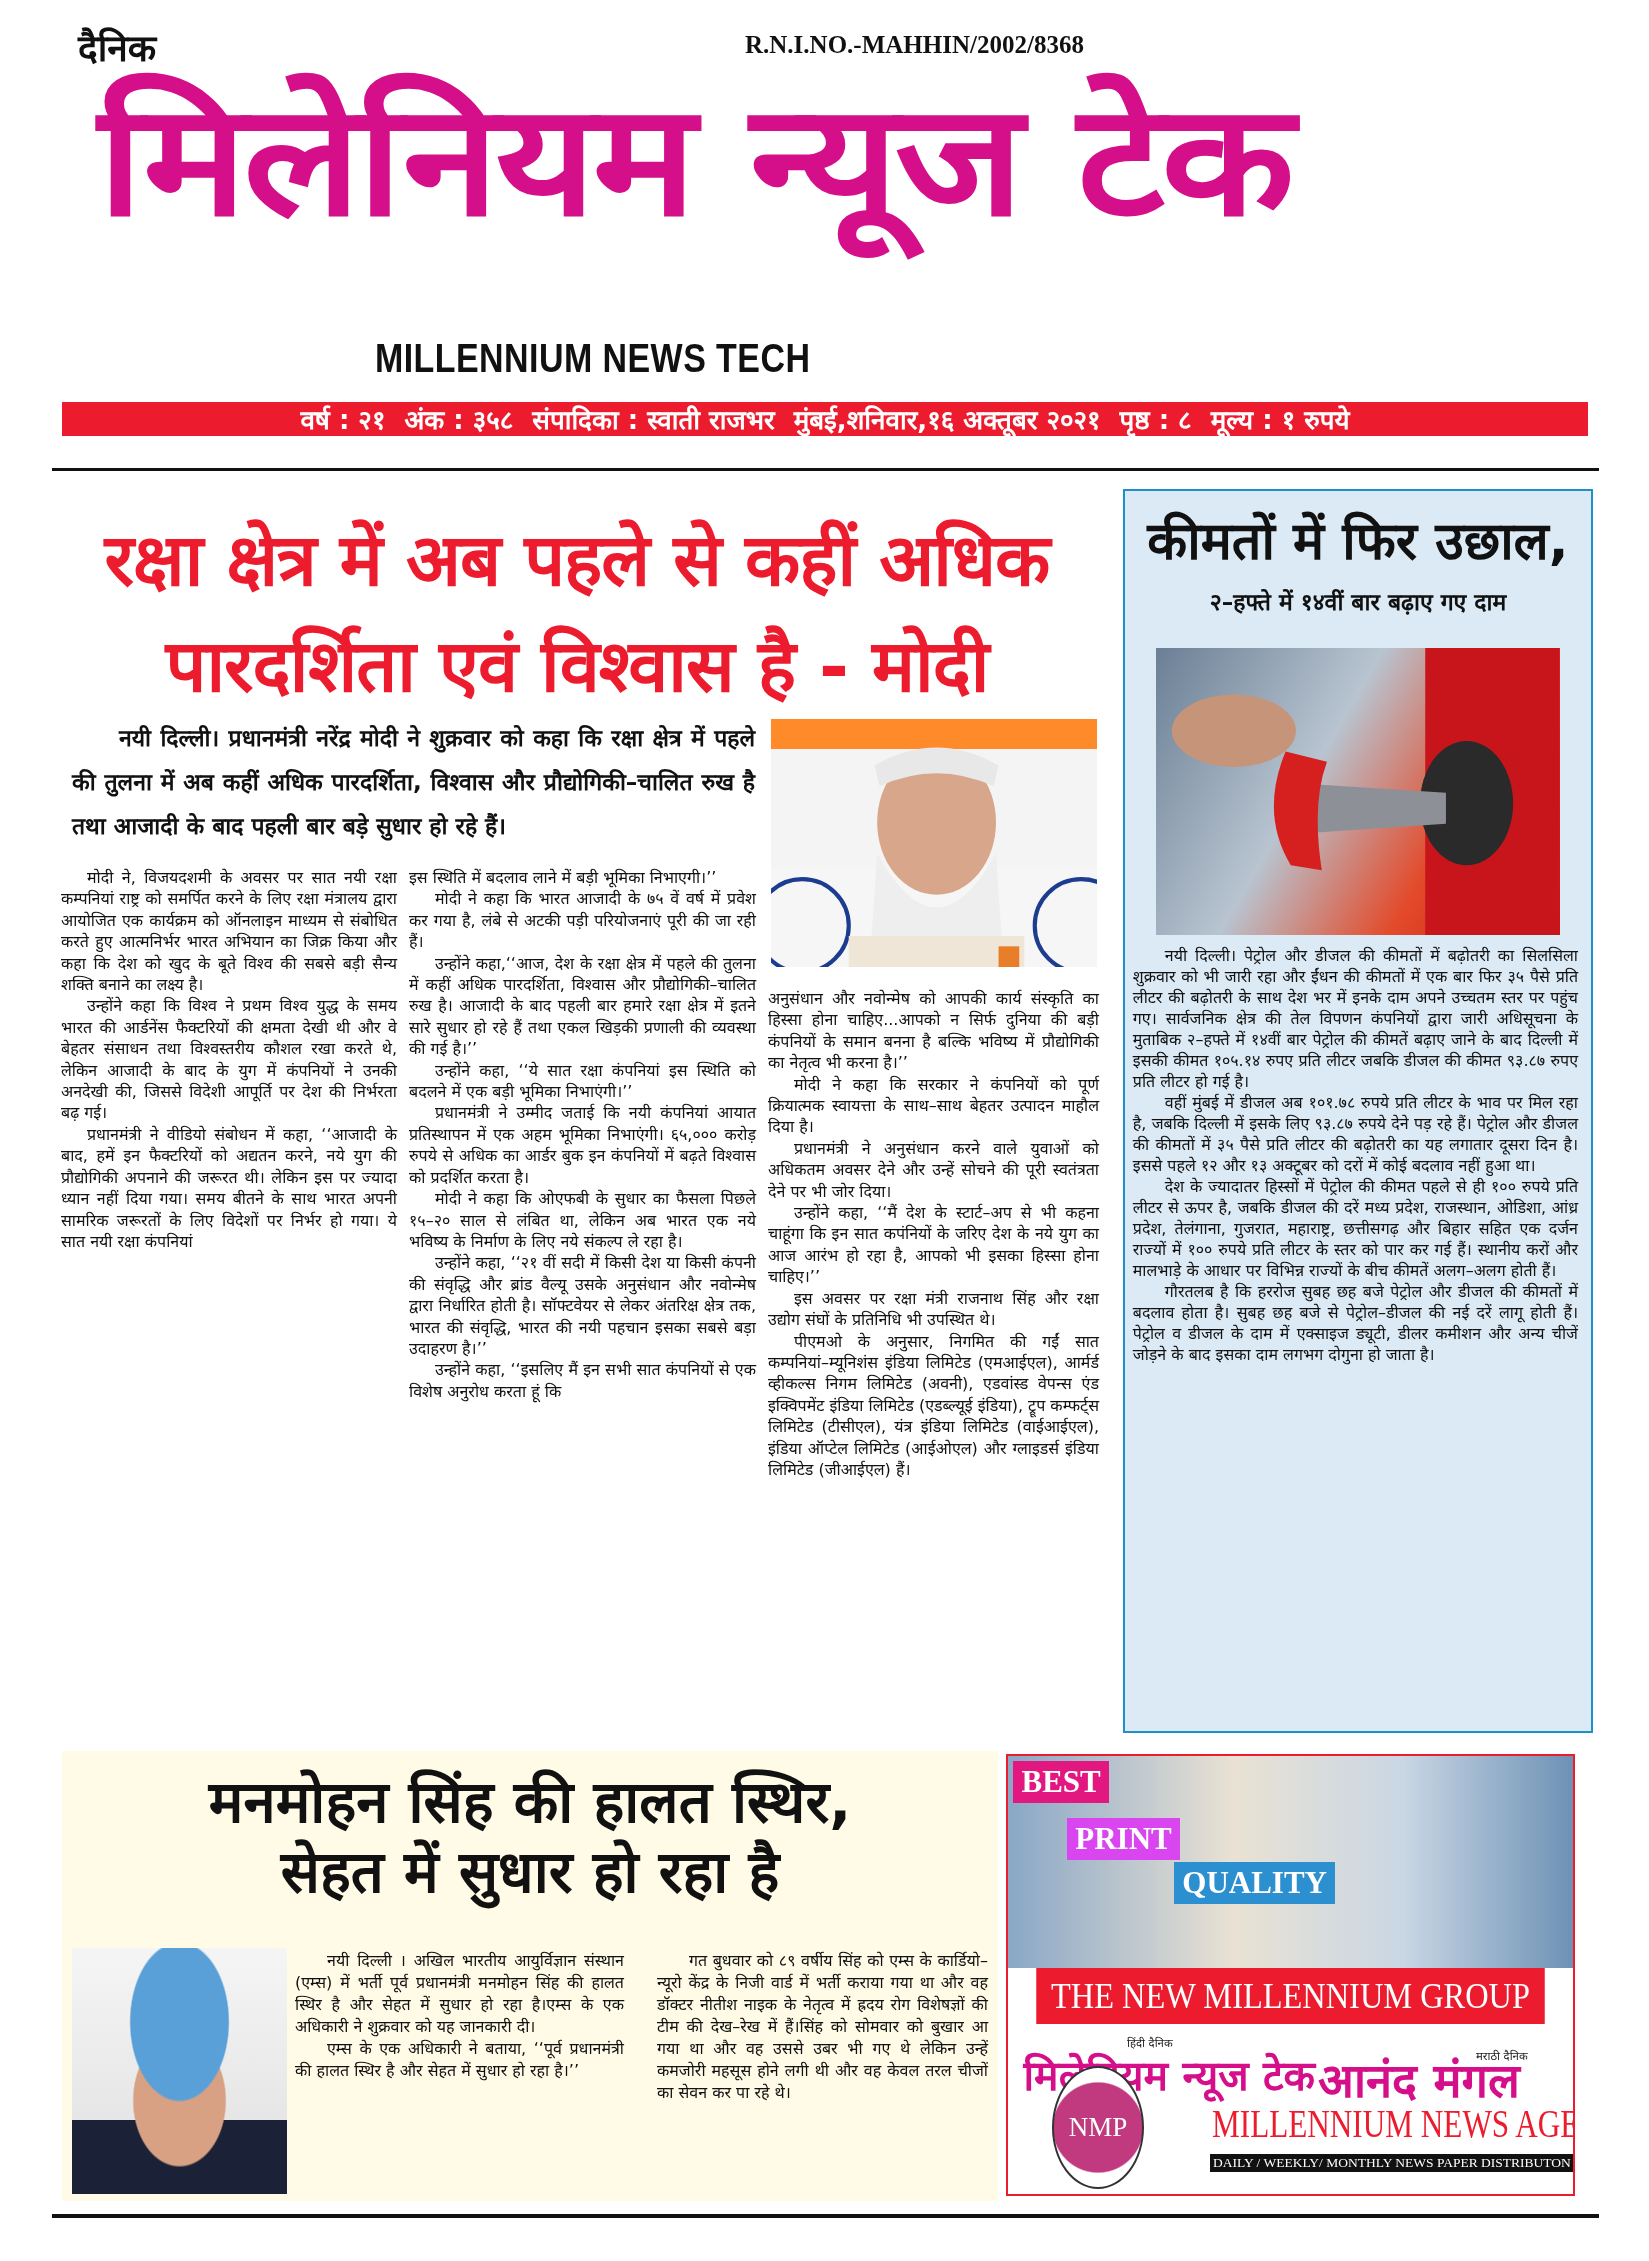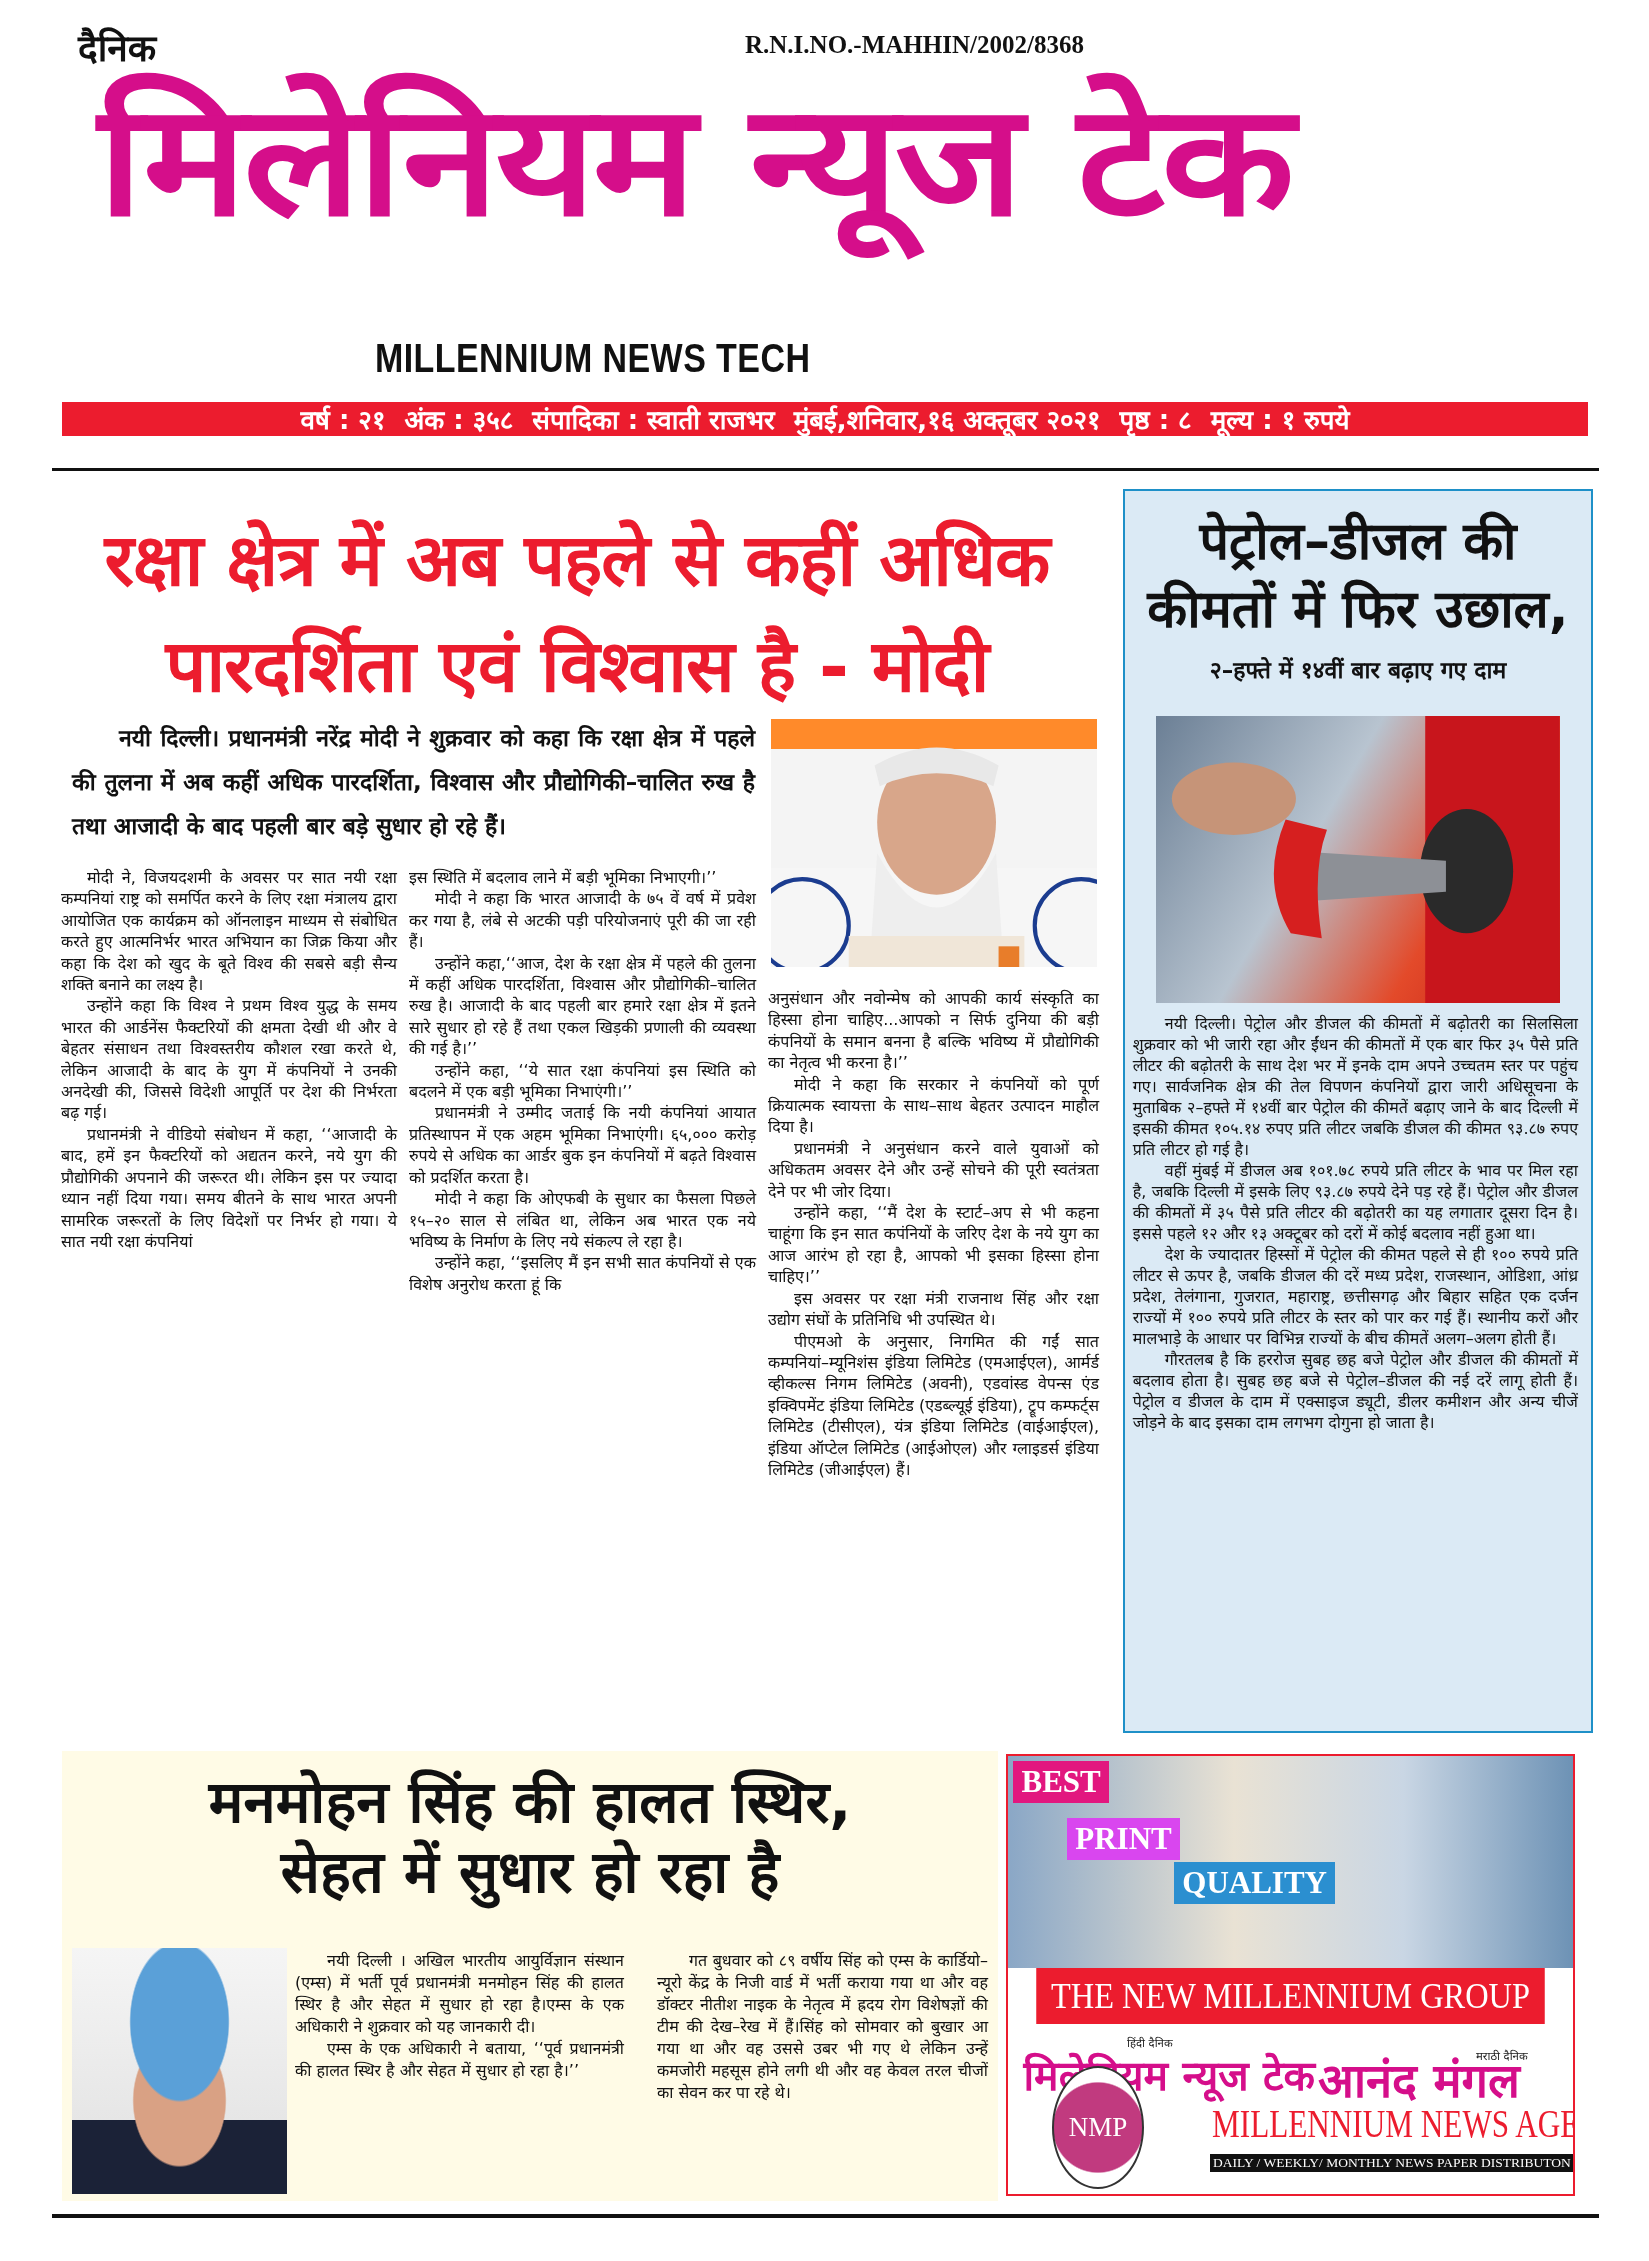--- a/index.html
+++ b/index.html
@@ -80,34 +80,34 @@
   <p>उन्होंने कहा कि विश्व ने प्रथम विश्व युद्ध के समय भारत की आर्डनेंस फैक्टरियों की क्षमता देखी थी और वे बेहतर संसाधन तथा विश्वस्तरीय कौशल रखा करते थे, लेकिन आजादी के बाद के युग में कंपनियों ने उनकी अनदेखी की, जिससे विदेशी आपूर्ति पर देश की निर्भरता बढ़ गई।</p>
   <p>प्रधानमंत्री ने वीडियो संबोधन में कहा, ‘‘आजादी के बाद, हमें इन फैक्टरियों को अद्यतन करने, नये युग की प्रौद्योगिकी अपनाने की जरूरत थी। लेकिन इस पर ज्यादा ध्यान नहीं दिया गया। समय बीतने के साथ भारत अपनी सामरिक जरूरतों के लिए विदेशों पर निर्भर हो गया। ये सात नयी रक्षा कंपनियां</p>
 </div>
 <div class="abs col c2">
   <p style="text-indent:0">इस स्थिति में बदलाव लाने में बड़ी भूमिका निभाएगी।’’</p>
   <p>मोदी ने कहा कि भारत आजादी के ७५ वें वर्ष में प्रवेश कर गया है, लंबे से अटकी पड़ी परियोजनाएं पूरी की जा रही हैं।</p>
   <p>उन्होंने कहा,‘‘आज, देश के रक्षा क्षेत्र में पहले की तुलना में कहीं अधिक पारदर्शिता, विश्वास और प्रौद्योगिकी–चालित रुख है। आजादी के बाद पहली बार हमारे रक्षा क्षेत्र में इतने सारे सुधार हो रहे हैं तथा एकल खिड़की प्रणाली की व्यवस्था की गई है।’’</p>
   <p>उन्होंने कहा, ‘‘ये सात रक्षा कंपनियां इस स्थिति को बदलने में एक बड़ी भूमिका निभाएंगी।’’</p>
   <p>प्रधानमंत्री ने उम्मीद जताई कि नयी कंपनियां आयात प्रतिस्थापन में एक अहम भूमिका निभाएंगी। ६५,००० करोड़ रुपये से अधिक का आर्डर बुक इन कंपनियों में बढ़ते विश्वास को प्रदर्शित करता है।</p>
   <p>मोदी ने कहा कि ओएफबी के सुधार का फैसला पिछले १५–२० साल से लंबित था, लेकिन अब भारत एक नये भविष्य के निर्माण के लिए नये संकल्प ले रहा है।</p>
+  <p>उन्होंने कहा, ‘‘२१ वीं सदी में किसी देश या किसी कंपनी की संवृद्धि और ब्रांड वैल्यू उसके अनुसंधान और नवोन्मेष द्वारा निर्धारित होती है। सॉफ्टवेयर से लेकर अंतरिक्ष क्षेत्र तक, भारत की संवृद्धि, भारत की नयी पहचान इसका सबसे बड़ा उदाहरण है।’’</p>
   <p>उन्होंने कहा, ‘‘इसलिए मैं इन सभी सात कंपनियों से एक विशेष अनुरोध करता हूं कि</p>
 </div>
 <div class="abs col c3">
   <p style="text-indent:0">अनुसंधान और नवोन्मेष को आपकी कार्य संस्कृति का हिस्सा होना चाहिए...आपको न सिर्फ दुनिया की बड़ी कंपनियों के समान बनना है बल्कि भविष्य में प्रौद्योगिकी का नेतृत्व भी करना है।’’</p>
   <p>मोदी ने कहा कि सरकार ने कंपनियों को पूर्ण क्रियात्मक स्वायत्ता के साथ–साथ बेहतर उत्पादन माहौल दिया है।</p>
   <p>प्रधानमंत्री ने अनुसंधान करने वाले युवाओं को अधिकतम अवसर देने और उन्हें सोचने की पूरी स्वतंत्रता देने पर भी जोर दिया।</p>
   <p>उन्होंने कहा, ‘‘मैं देश के स्टार्ट–अप से भी कहना चाहूंगा कि इन सात कपंनियों के जरिए देश के नये युग का आज आरंभ हो रहा है, आपको भी इसका हिस्सा होना चाहिए।’’</p>
   <p>इस अवसर पर रक्षा मंत्री राजनाथ सिंह और रक्षा उद्योग संघों के प्रतिनिधि भी उपस्थित थे।</p>
   <p>पीएमओ के अनुसार, निगमित की गईं सात कम्पनियां–म्यूनिशंस इंडिया लिमिटेड (एमआईएल), आर्मर्ड व्हीकल्स निगम लिमिटेड (अवनी), एडवांस्ड वेपन्स एंड इक्विपमेंट इंडिया लिमिटेड (एडब्ल्यूई इंडिया), ट्रूप कम्फर्ट्स लिमिटेड (टीसीएल), यंत्र इंडिया लिमिटेड (वाईआईएल), इंडिया ऑप्टेल लिमिटेड (आईओएल) और ग्लाइडर्स इंडिया लिमिटेड (जीआईएल) हैं।</p>
 </div>
 
 <div class="abs sidebox">
   <div class="side-head">
-    <div>पेट्रोल–डीजल की</div>
     <div>कीमतों में फिर उछाल,</div>
   </div>
   <div class="side-sub">२–हफ्ते में १४वीं बार बढ़ाए गए दाम</div>
   <div class="pump-photo">
     <svg width="404" height="287" viewBox="0 0 780 555">
       <rect x="520" y="0" width="260" height="555" fill="#c8151c"></rect>
       <ellipse cx="600" cy="300" rx="90" ry="120" fill="#2a2a2a"></ellipse>
       <path d="M250 260 L560 280 L560 340 L260 360Z" fill="#8d9096"></path>
       <path d="M250 200 Q200 320 260 420 L320 430 Q300 300 330 220Z" fill="#d61f1f"></path>
       <ellipse cx="150" cy="160" rx="120" ry="70" fill="#c69478"></ellipse>

